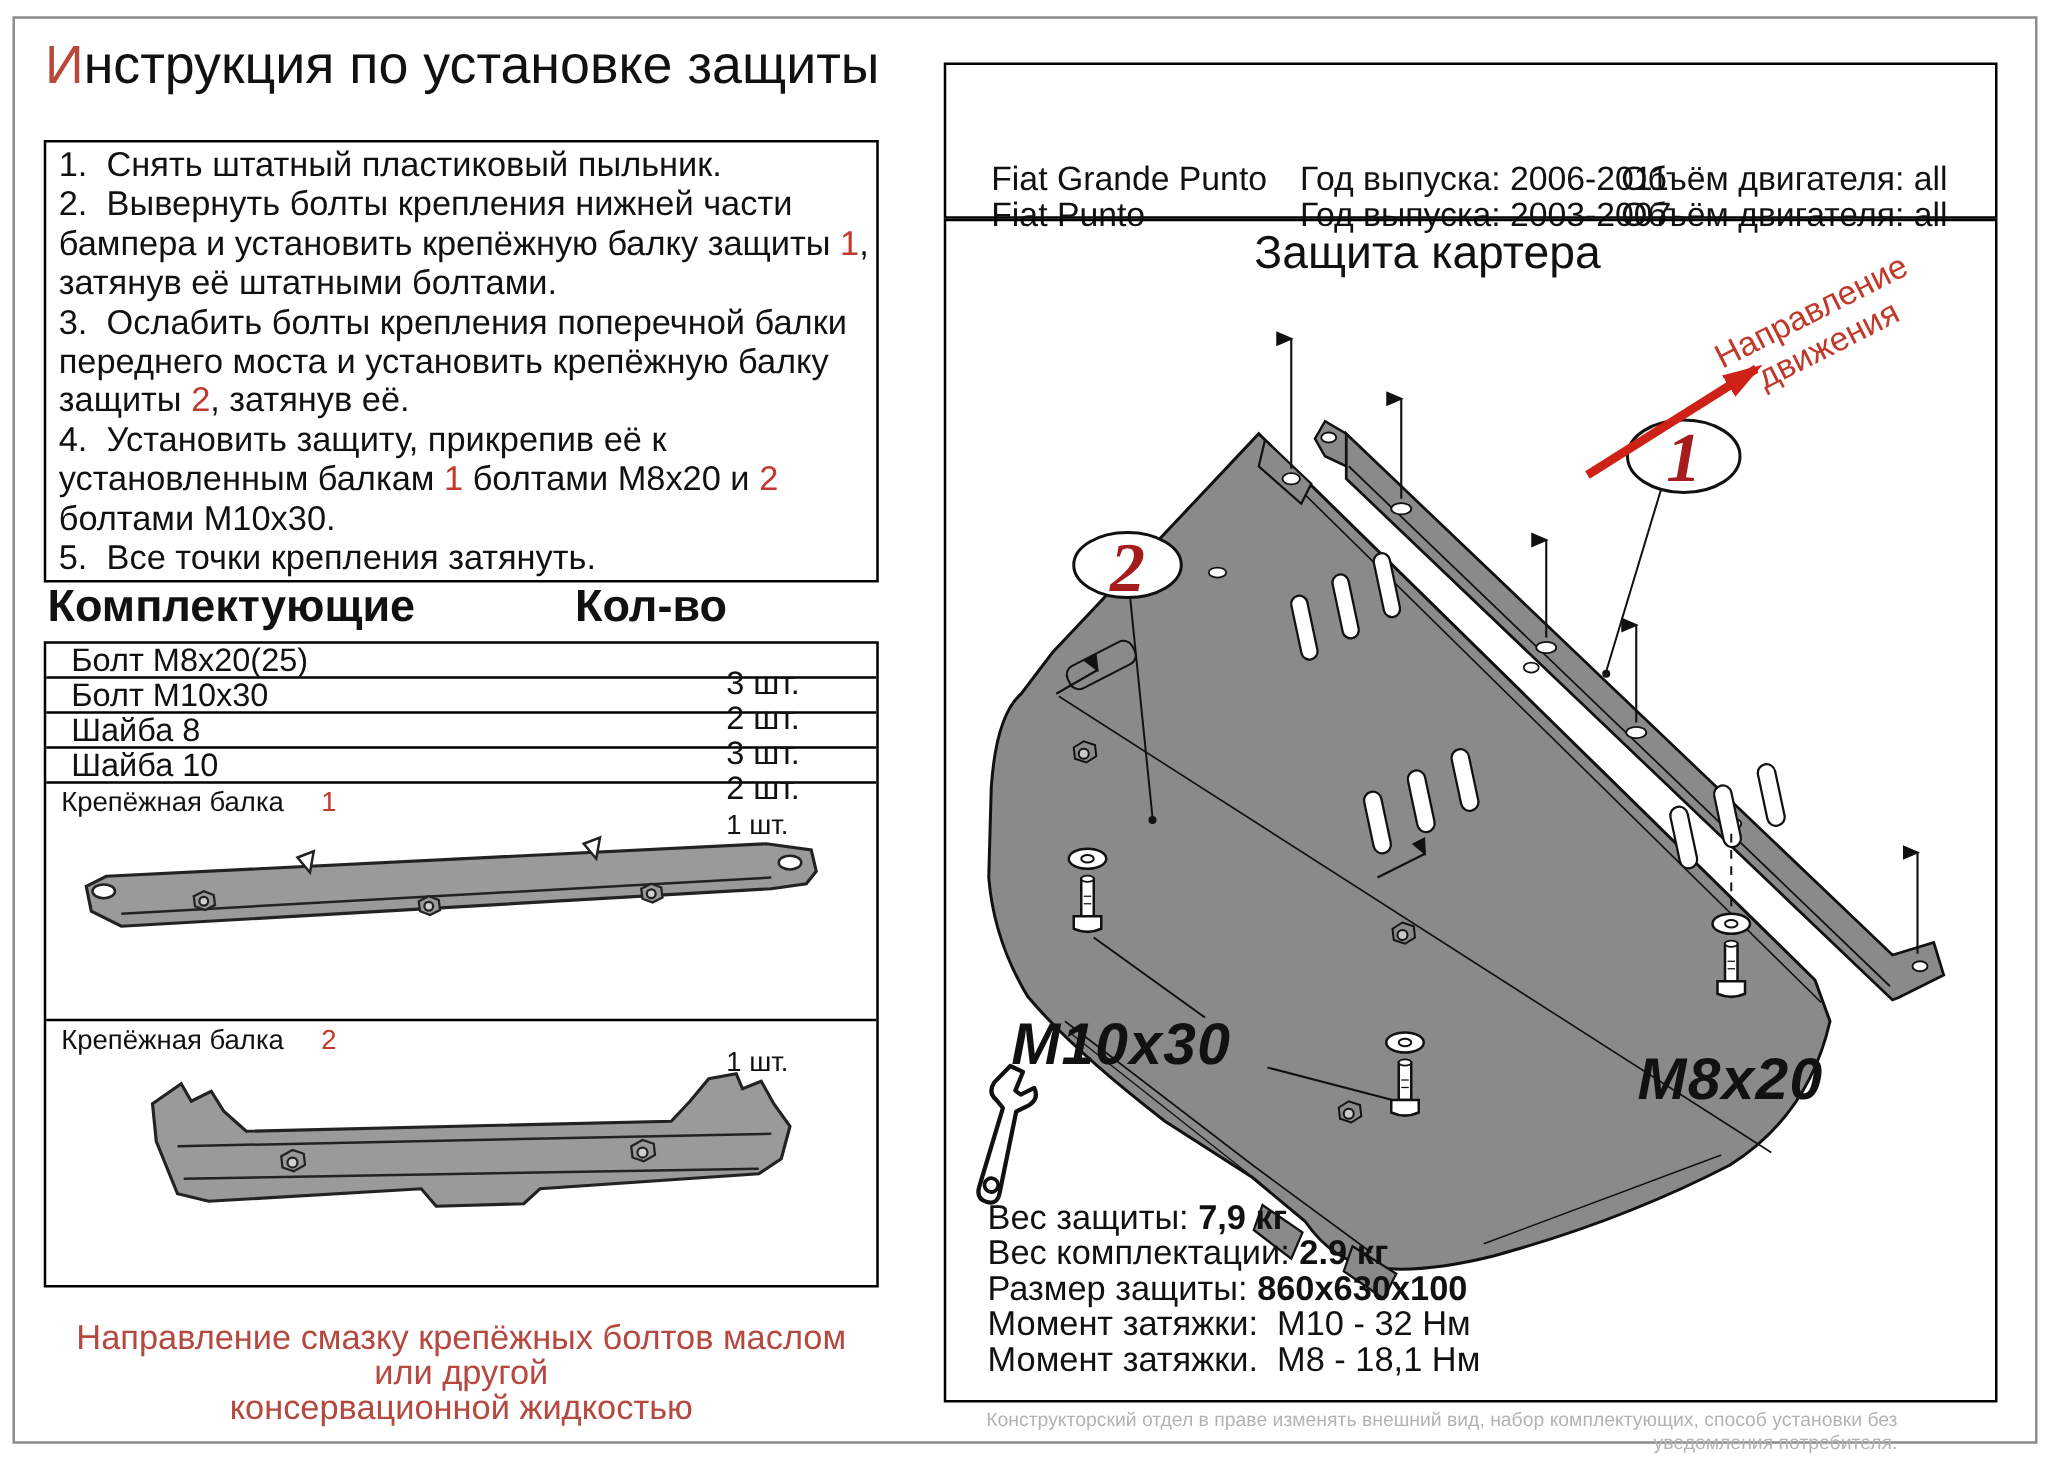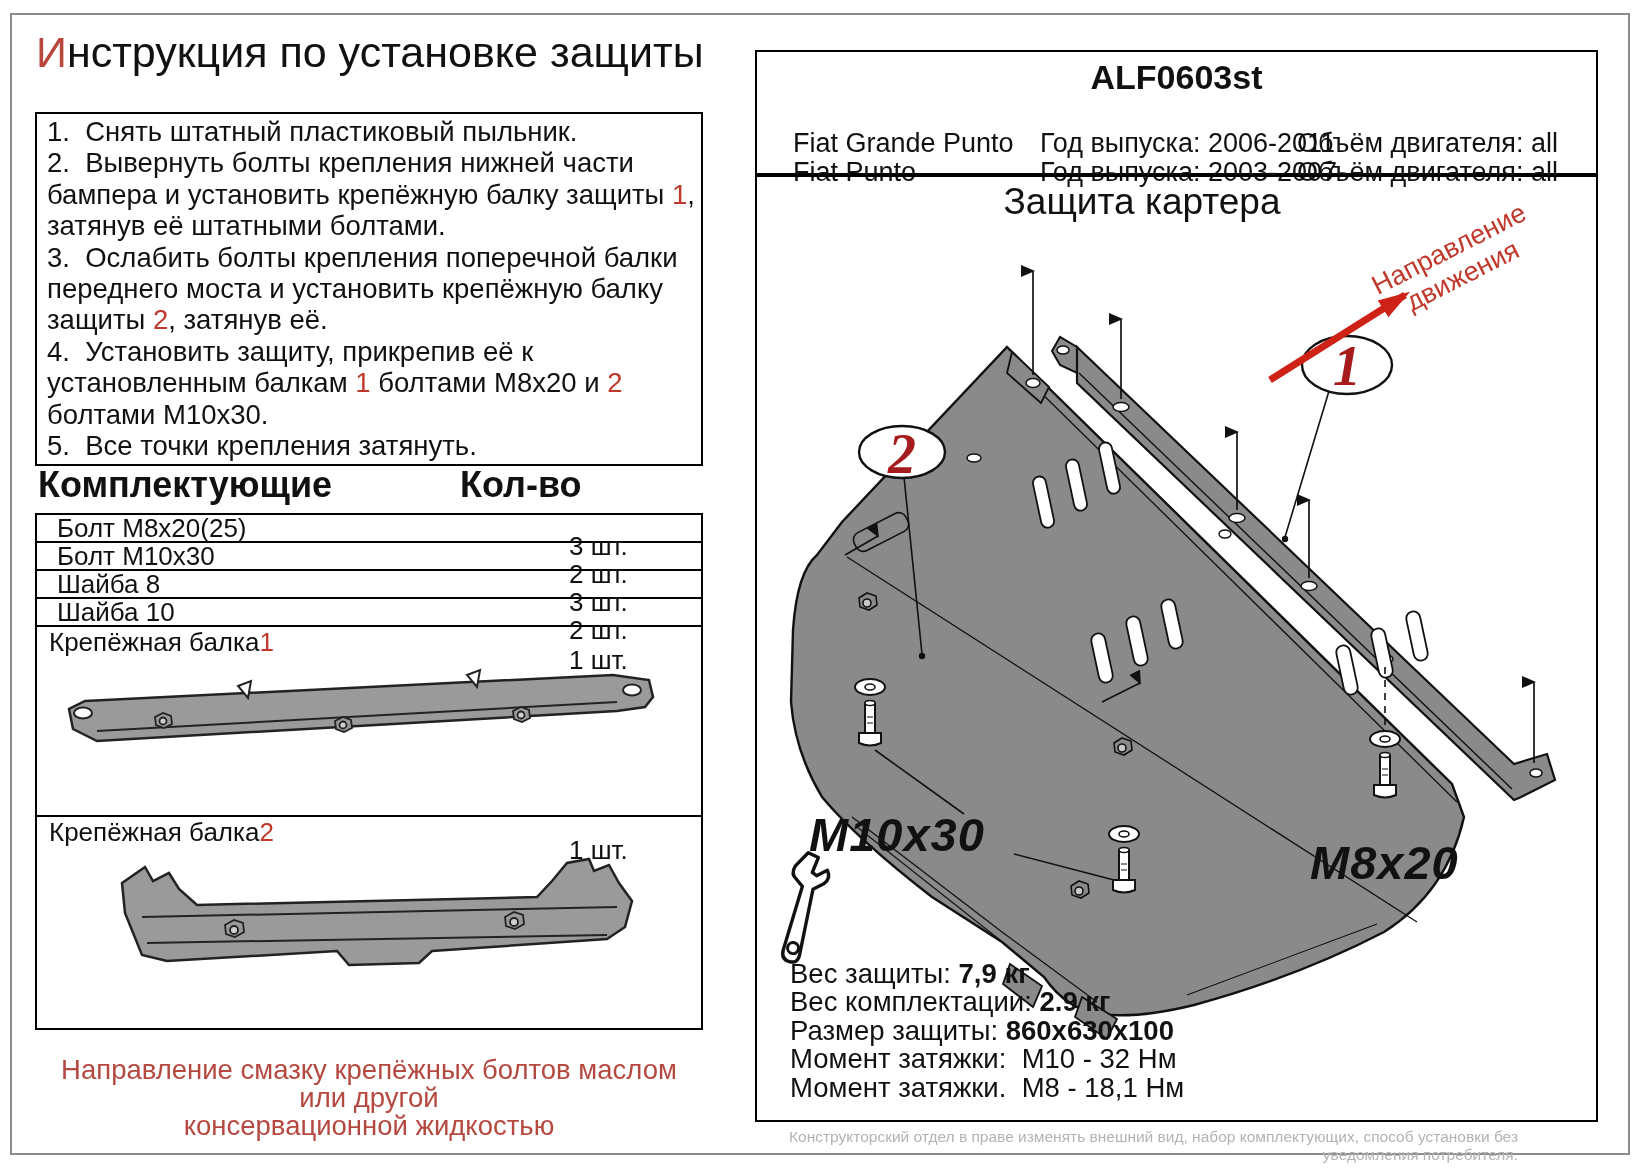--- a/index.html
+++ b/index.html
@@ -14,22 +14,22 @@
              box-sizing:border-box;padding:2px 6px 0 10px;}
   .instr-box p{margin:0;font-size:27.5px;line-height:31.4px;white-space:pre-wrap;}
   .seg-red{color:#c0392b;}
   .parts-hdr{left:38px;top:464px;font-size:36px;font-weight:bold;}
   .qty-hdr{left:460px;top:464px;width:220px;font-size:36px;font-weight:bold;}
   .ptable{left:35px;top:513px;width:668px;height:517px;border:2.5px solid #000;box-sizing:border-box;}
   .prow{position:relative;height:26px;border-bottom:2px solid #000;font-size:26px;
         display:flex;align-items:center;padding-left:20px;}
   .prow-tall{position:relative;border-bottom:2px solid #000;}
   .prow-tall.last{border-bottom:none;}
-  .prow-label{position:relative;height:30px;font-size:26px;display:flex;align-items:center;padding-left:12px;}
-  .qty{position:absolute;left:532px;top:auto;margin-top:36px;}
+  .prow-label{position:relative;height:30px;font-size:22px;display:flex;align-items:center;padding-left:12px;gap:30px;}
+  .qty{position:absolute;left:544px;top:auto;margin-top:36px;}
   .num-red{color:#c0392b;}
   .bracket-img{display:block;}
   .warning{left:35px;top:1056px;width:668px;text-align:center;color:#b5483f;font-size:27.5px;line-height:28px;}
   
   .rhdr{left:755px;top:50px;width:843px;height:125px;border:2.5px solid #000;box-sizing:border-box;}
   .rcode{position:absolute;left:0;top:6px;width:100%;text-align:center;font-size:34px;font-weight:bold;}
   .mrow{position:absolute;left:0;width:100%;height:28px;font-size:27px;margin-top:26px;}
   .mrow .mname{position:absolute;left:36px;}
   .mrow .myears{position:absolute;left:283px;}
   .mrow .mengine{position:absolute;right:38px;}
@@ -123,21 +123,20 @@
       </svg>
     </div>
   </div>
 
   <div class="abs warning">
     <div>Направление смазку крепёжных болтов маслом или другой</div>
     <div>консервационной жидкостью</div>
   </div>
 
   <div class="abs rhdr">
-    <div class="rcode">ALF0603st</div>
     <div class="mrow" style="top:50px;">
       <span class="mname">Fiat Grande Punto</span>
       <span class="myears">Год выпуска: 2006-2011</span>
       <span class="mengine">Объём двигателя: all</span>
     </div>
     <div class="mrow" style="top:79px;">
       <span class="mname">Fiat Punto</span>
       <span class="myears">Год выпуска: 2003-2007</span>
       <span class="mengine">Объём двигателя: all</span>
     </div>

